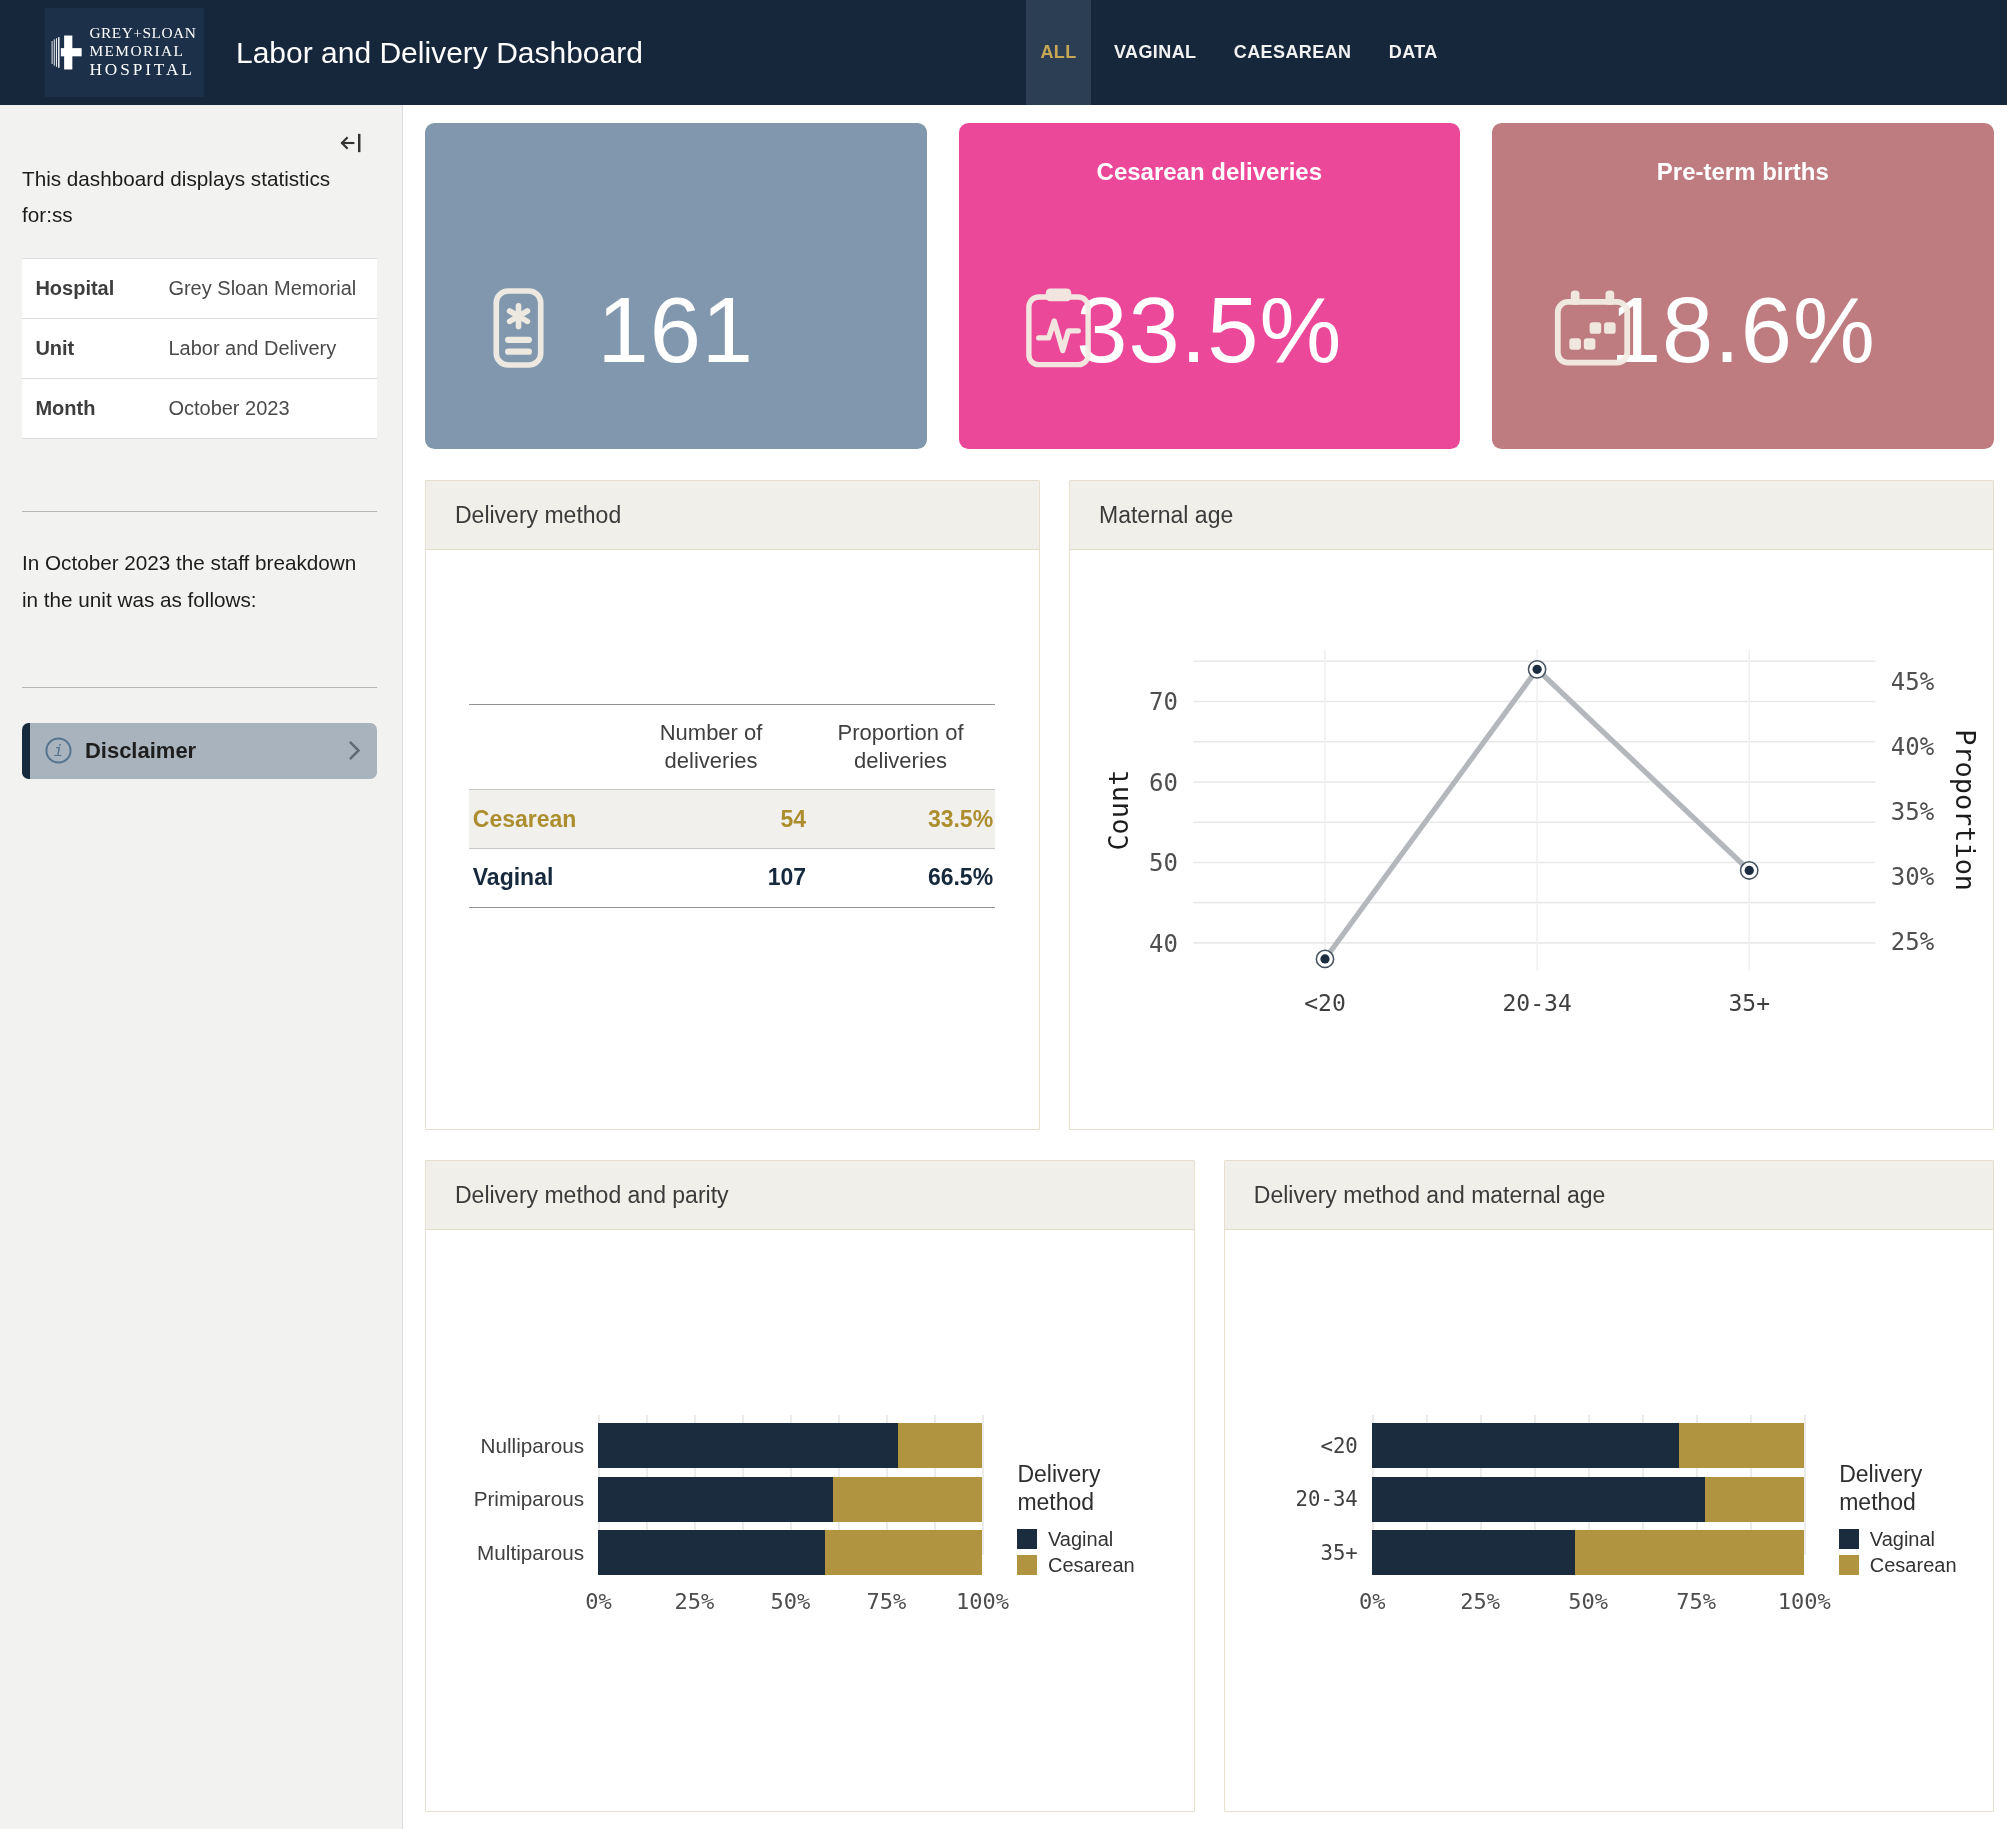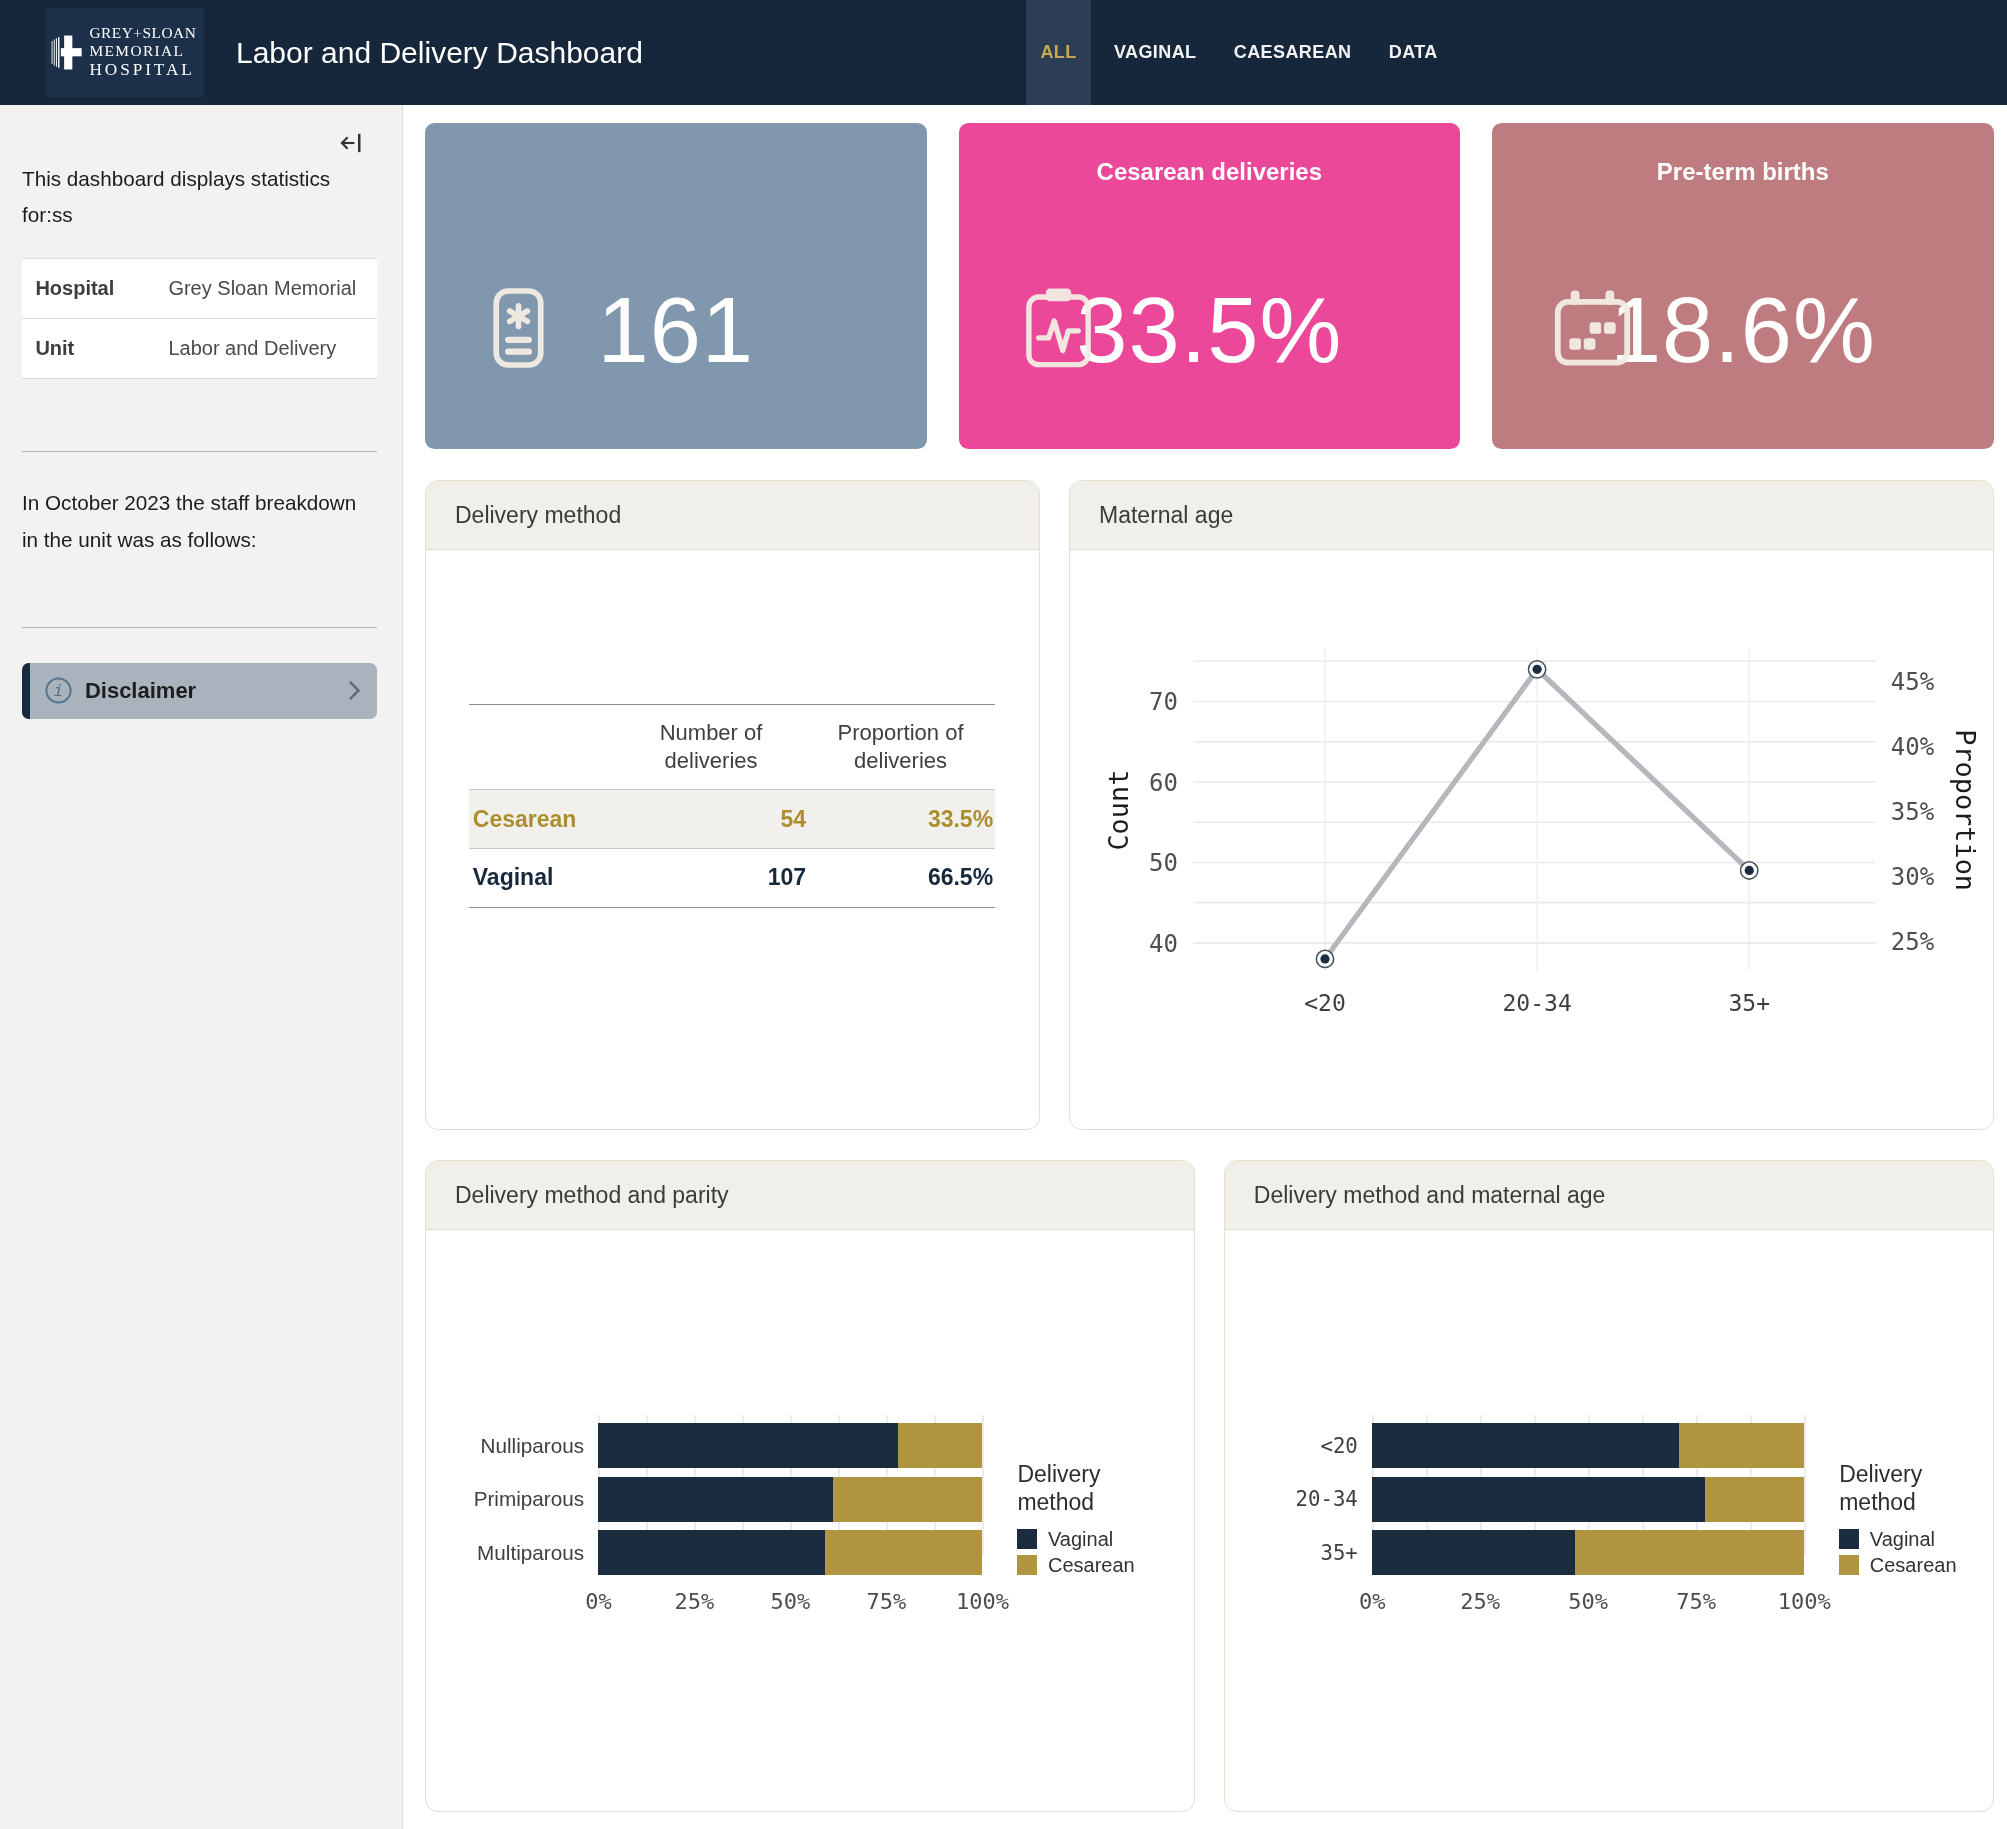--- a/index.html
+++ b/index.html
@@ -45,21 +45,21 @@
   .vboxes { display:grid; grid-template-columns:1fr 1fr 1fr; gap:32px; height:326px; }
   .vbox { position:relative; border-radius:9.6px; color:#fff; overflow:hidden; }
   .vbox-title { text-align:center; padding-top:35px; font-size:24px; font-weight:600; }
   .vbox-main { position:absolute; top:88px; left:0; right:0; bottom:0; display:flex; align-items:center; justify-content:center; }
   .vbox-icon { position:absolute; left:60px; top:50%; transform:translateY(-50%); opacity:.95; }
   .vbox-value { font-size:92px; font-weight:400; letter-spacing:1px; }
 
   
   .row2 { margin-top:31px; display:grid; grid-template-columns:615px 1fr; gap:29px; height:650px; }
   .row3 { margin-top:30px; display:grid; grid-template-columns:1fr 1fr; gap:29px; height:652px; }
-  .card { border:1px solid #E6DFCD; border-radius:13px; background:#fff; overflow:hidden; display:flex; flex-direction:column; }
+  .card { border:1px solid #E6DFCD; border-radius:1px; background:#fff; overflow:hidden; display:flex; flex-direction:column; }
   .card-header { height:69px; flex:0 0 69px; background:#F0EFE9; border-bottom:1px solid #E4DDC7; display:flex; align-items:center; padding-left:29px; font-size:23px; color:#3b3b3b; }
   .card-body { flex:1; display:flex; flex-direction:column; justify-content:center; }
 
   
   .dm-wrap { padding:0 44px 67px 43px; }
   table.dm-table { width:100%; border-collapse:collapse; font-size:22px; color:#3f3f3f; }
   table.dm-table thead tr { border-top:1.4px solid #919191; border-bottom:1px solid #C9C9C9; }
   table.dm-table th { font-weight:400; padding:13.4px 1.9px 13.4px 0; line-height:1.3; vertical-align:bottom; }
   table.dm-table th.c2 { width:192px; }
   table.dm-table th.c3 { width:187px; }
@@ -132,20 +132,24 @@
 
     <table class="side-table">
       <tbody>
         <tr>
           <td class="lbl">Hospital</td>
           <td>Grey Sloan Memorial</td>
         </tr>
         <tr>
           <td class="lbl">Unit</td>
           <td>Labor and Delivery</td>
+        </tr>
+        <tr>
+          <td class="lbl">Month</td>
+          <td>October 2023</td>
         </tr>
       </tbody>
     </table>
 
     <hr class="side-hr hr1">
 
     <p class="staff-intro">In October 2023 the staff breakdown in the unit was as follows:</p>
 
 
     <hr class="side-hr hr2">

